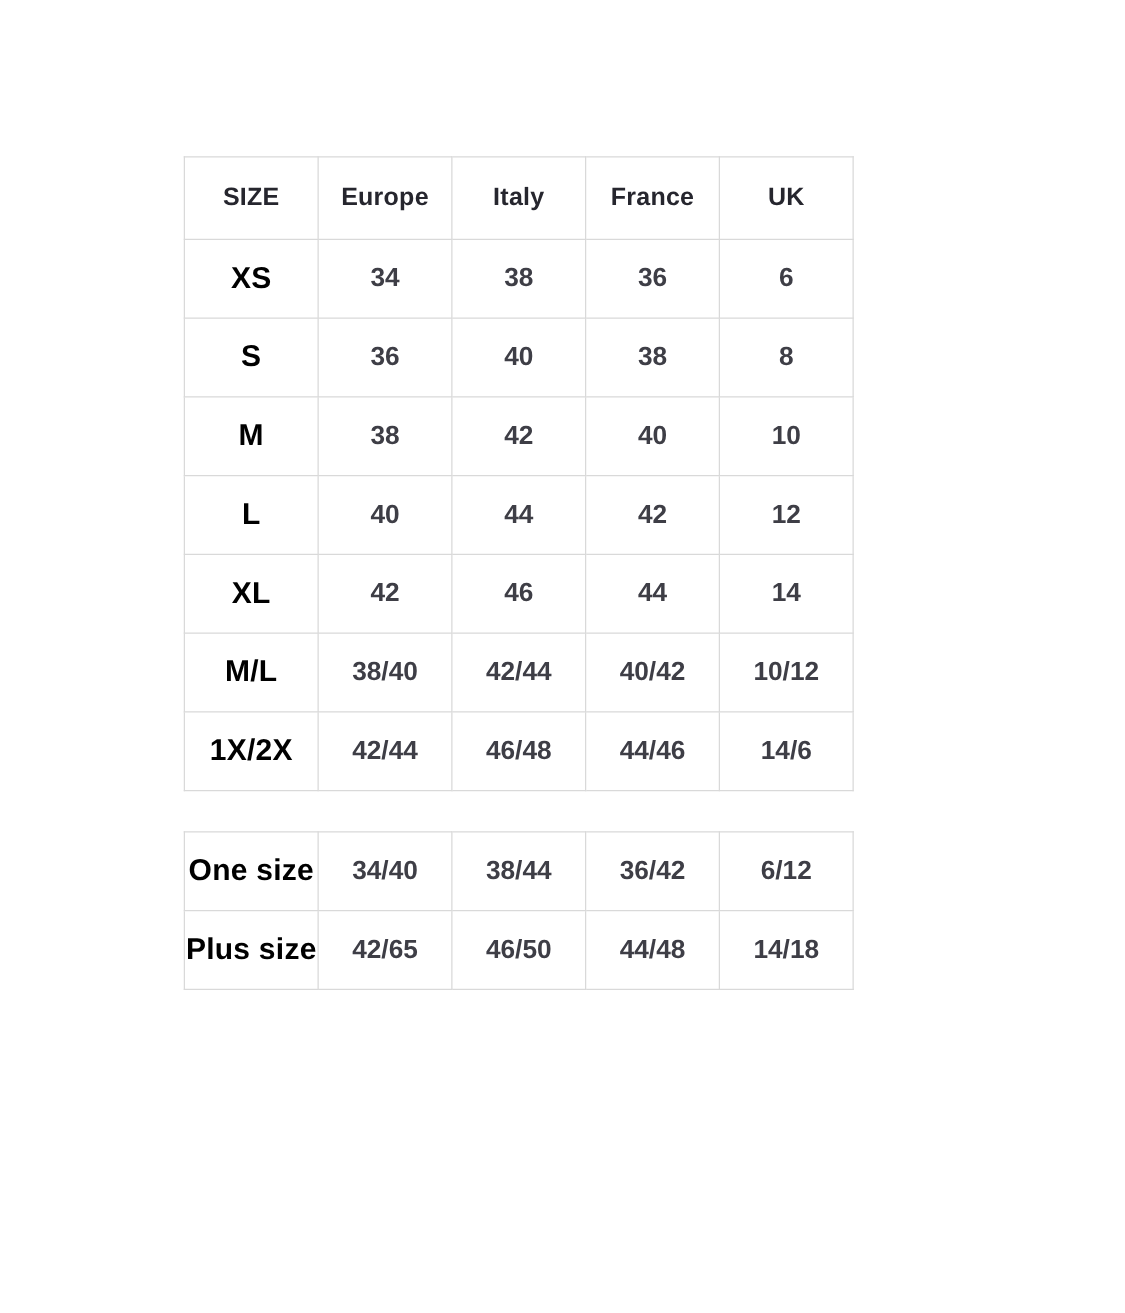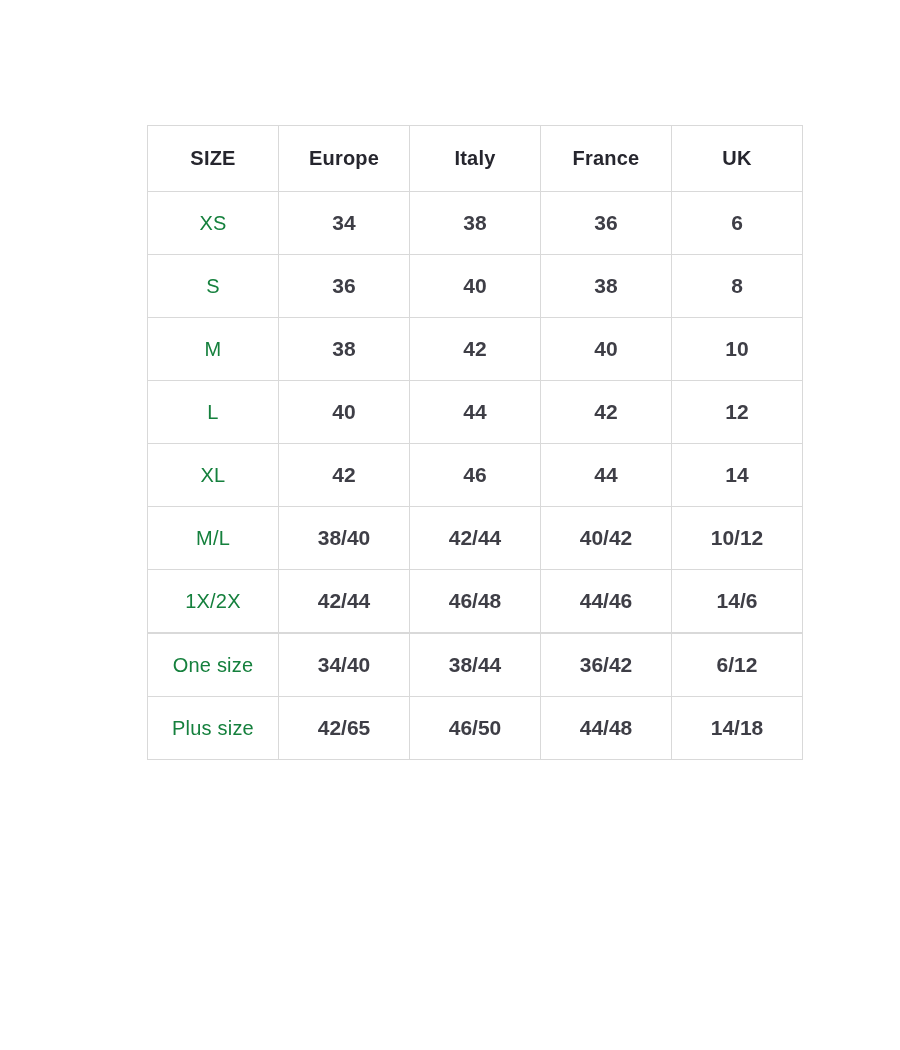--- a/index.html
+++ b/index.html
@@ -1,25 +1,25 @@
 <!DOCTYPE html>
 <html><head>
 <meta charset="utf-8">
 <style>
   html,body{margin:0;padding:0;background:#ffffff;}
   body{width:900px;height:1050px;position:relative;font-family:"Liberation Sans",sans-serif;}
   .tables-wrap{position:absolute;left:147px;top:125px;width:582px;}
-  table{border-collapse:collapse;table-layout:fixed;width:656px;background:#ffffff;}
+  table{border-collapse:collapse;table-layout:fixed;width:536px;background:#ffffff;}
   th,td{border:1px solid #d9d9d9;text-align:center;vertical-align:middle;padding:0;}
   thead tr{height:66px;}
   tbody tr{height:63px;}
   th.col-h{font-size:20px;font-weight:700;color:#26262e;letter-spacing:.2px;}
-  td.row-label{font-size:20px;font-weight:400;color:#15803d;letter-spacing:.2px;}
+  td.row-label{font-size:24px;font-weight:700;color:#000000;letter-spacing:.2px;}
   td.val{font-size:21px;font-weight:700;color:#3e3e46;}
-  .t2{}
+  .t2{margin-top:32px;}
 </style>
 </head>
 <body>
 
 <div class="tables-wrap">
 
   <table>
     <thead>
       <tr>
         <th class="col-h">SIZE</th>

